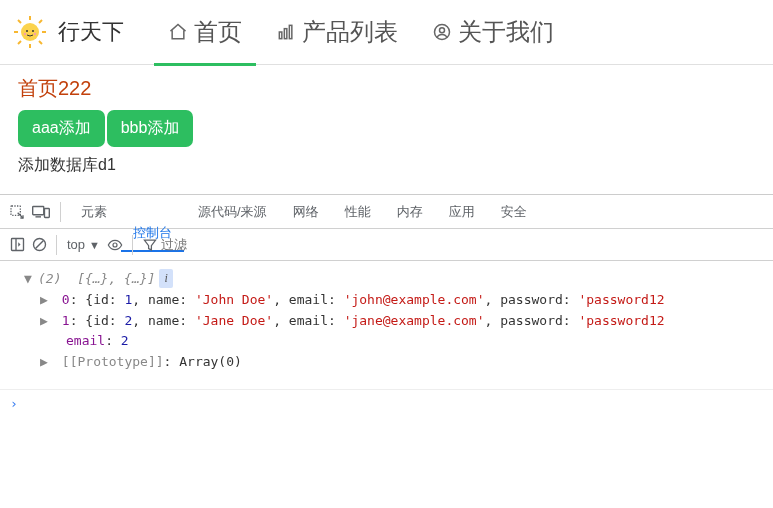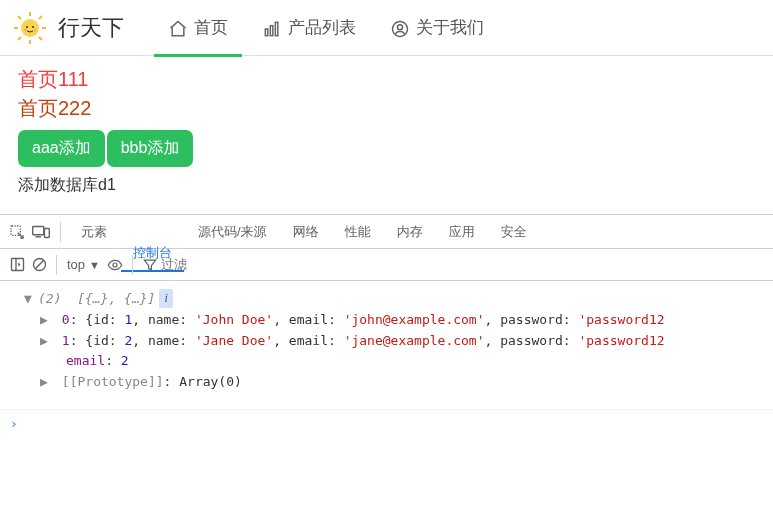--- a/index.html
+++ b/index.html
@@ -1,20 +1,20 @@
 <!DOCTYPE html>
 <html><head>
 <meta charset="utf-8">
 <style>
 * { margin: 0; padding: 0; box-sizing: border-box; }
 body { font-family: -apple-system, "Helvetica Neue", Arial, sans-serif; font-size: 14px; background: #fff; color: #333; width: 773px; }
 .topbar { display: flex; align-items: center; padding: 8px 12px; border-bottom: 1px solid #e0e0e0; gap: 6px; }
 .logo-sun { width: 36px; height: 36px; display: flex; align-items: center; justify-content: center; }
 .brand { font-family: "KaiTi", "STKaiti", cursive; font-size: 22px; margin-left: 4px; margin-right: 24px; }
-.nav-item { display: flex; align-items: flex-end; gap: 6px; padding: 8px 14px; font-size: 17px; color: #555; cursor: pointer; position: relative; }
+.nav-item { display: flex; align-items: center; gap: 6px; padding: 8px 14px; font-size: 24px; color: #555; cursor: pointer; position: relative; }
 .nav-item.active::after { content: ""; position: absolute; bottom: -10px; left: 0; right: 0; height: 3px; background: #2dbe60; }
 .nav-icon { width: 20px; height: 20px; display: flex; align-items: center; justify-content: center; color: #666; }
 .content { padding: 10px 18px 18px; }
 .t1 { color: #f13b3b; font-size: 20px; margin-bottom: 2px; }
 .t2 { color: #c2410c; font-size: 20px; margin-bottom: 8px; }
 .btn-row { display: flex; gap: 2px; margin-bottom: 8px; }
 .btn { background: #2dbe60; color: #fff; border: none; border-radius: 7px; padding: 8px 14px; font-size: 16px; cursor: pointer; }
 .db-text { font-size: 16px; }
 .devtools { border-top: 1px solid #ccc; background: #fff; font-size: 13px; }
 .dt-tabs { display: flex; align-items: center; border-bottom: 1px solid #d0d0d0; padding: 0 6px; height: 34px; gap: 2px; color: #5f6368; }
@@ -93,21 +93,20 @@
           <circle cx="12" cy="10" r="3"></circle>
           <path d="M6 19c1-3 4-4 6-4s5 1 6 4"></path>
         </svg>
     </span>
     <span>关于我们</span>
   </div>
 
 </div>
 
 <div class="content">
-  <div class="t1">首页111</div>
   <div class="t2">首页222</div>
   <div class="btn-row">
     <button class="btn">aaa添加</button>
     <button class="btn">bbb添加</button>
   </div>
   <div class="db-text">添加数据库d1</div>
 </div>
 
 <div class="devtools">
   <div class="dt-tabs">

